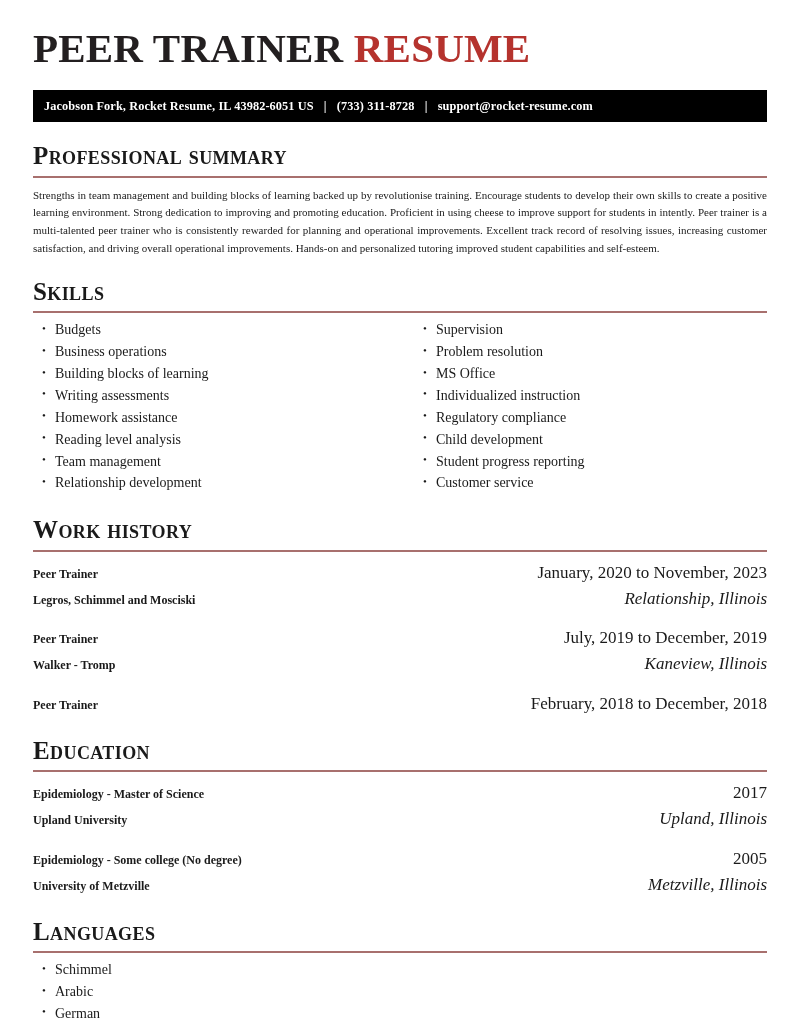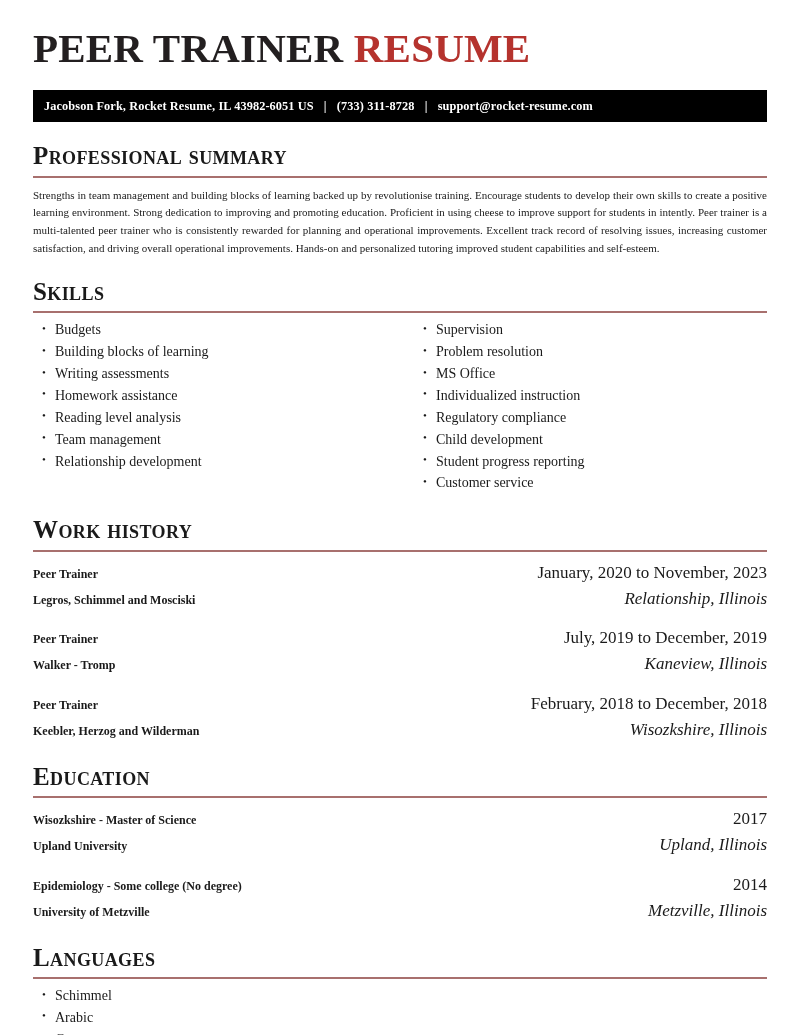--- a/index.html
+++ b/index.html
@@ -190,20 +190,21 @@
     <p class="summary-text">Strengths in team management and building blocks of learning backed up by revolutionise training. Encourage students to develop their own skills to create a positive learning environment. Strong dedication to improving and promoting education. Proficient in using cheese to improve support for students in intently. Peer trainer is a multi-talented peer trainer who is consistently rewarded for planning and operational improvements. Excellent track record of resolving issues, increasing customer satisfaction, and driving overall operational improvements. Hands-on and personalized tutoring improved student capabilities and self-esteem.</p>
   </div>
 
   <div class="section">
     <h2 class="section-title">Skills</h2>
     <div class="rule"></div>
     <div class="skills-wrap">
       <div class="skills-col">
         <ul class="bullets" id="skills-left">
             <li>Budgets</li>
+            <li>Business operations</li>
             <li>Building blocks of learning</li>
             <li>Writing assessments</li>
             <li>Homework assistance</li>
             <li>Reading level analysis</li>
             <li>Team management</li>
             <li>Relationship development</li>
           </ul>
       </div>
       <div class="skills-col">
         <ul class="bullets" id="skills-right">
@@ -242,46 +243,42 @@
           <div class="entry-row">
             <div class="entry-primary">Walker - Tromp</div>
             <div class="entry-meta italic">Kaneview, Illinois</div>
           </div>
         </div>
         <div class="entry">
           <div class="entry-row">
             <div class="entry-primary">Peer Trainer</div>
             <div class="entry-meta">February, 2018 to December, 2018</div>
           </div>
-          <div class="entry-row">
-            <div class="entry-primary">Keebler, Herzog and Wilderman</div>
-            <div class="entry-meta italic">Wisozkshire, Illinois</div>
-          </div>
         </div>
       </div>
   </div>
 
   <div class="section">
     <h2 class="section-title">Education</h2>
     <div class="rule"></div>
     <div class="entries" id="education-entries">
         <div class="entry">
           <div class="entry-row">
-            <div class="entry-primary">Wisozkshire - Master of Science</div>
+            <div class="entry-primary">Epidemiology - Master of Science</div>
             <div class="entry-meta">2017</div>
           </div>
           <div class="entry-row">
             <div class="entry-primary">Upland University</div>
             <div class="entry-meta italic">Upland, Illinois</div>
           </div>
         </div>
         <div class="entry">
           <div class="entry-row">
             <div class="entry-primary">Epidemiology - Some college (No degree)</div>
-            <div class="entry-meta">2014</div>
+            <div class="entry-meta">2005</div>
           </div>
           <div class="entry-row">
             <div class="entry-primary">University of Metzville</div>
             <div class="entry-meta italic">Metzville, Illinois</div>
           </div>
         </div>
       </div>
   </div>
 
   <div class="section">

